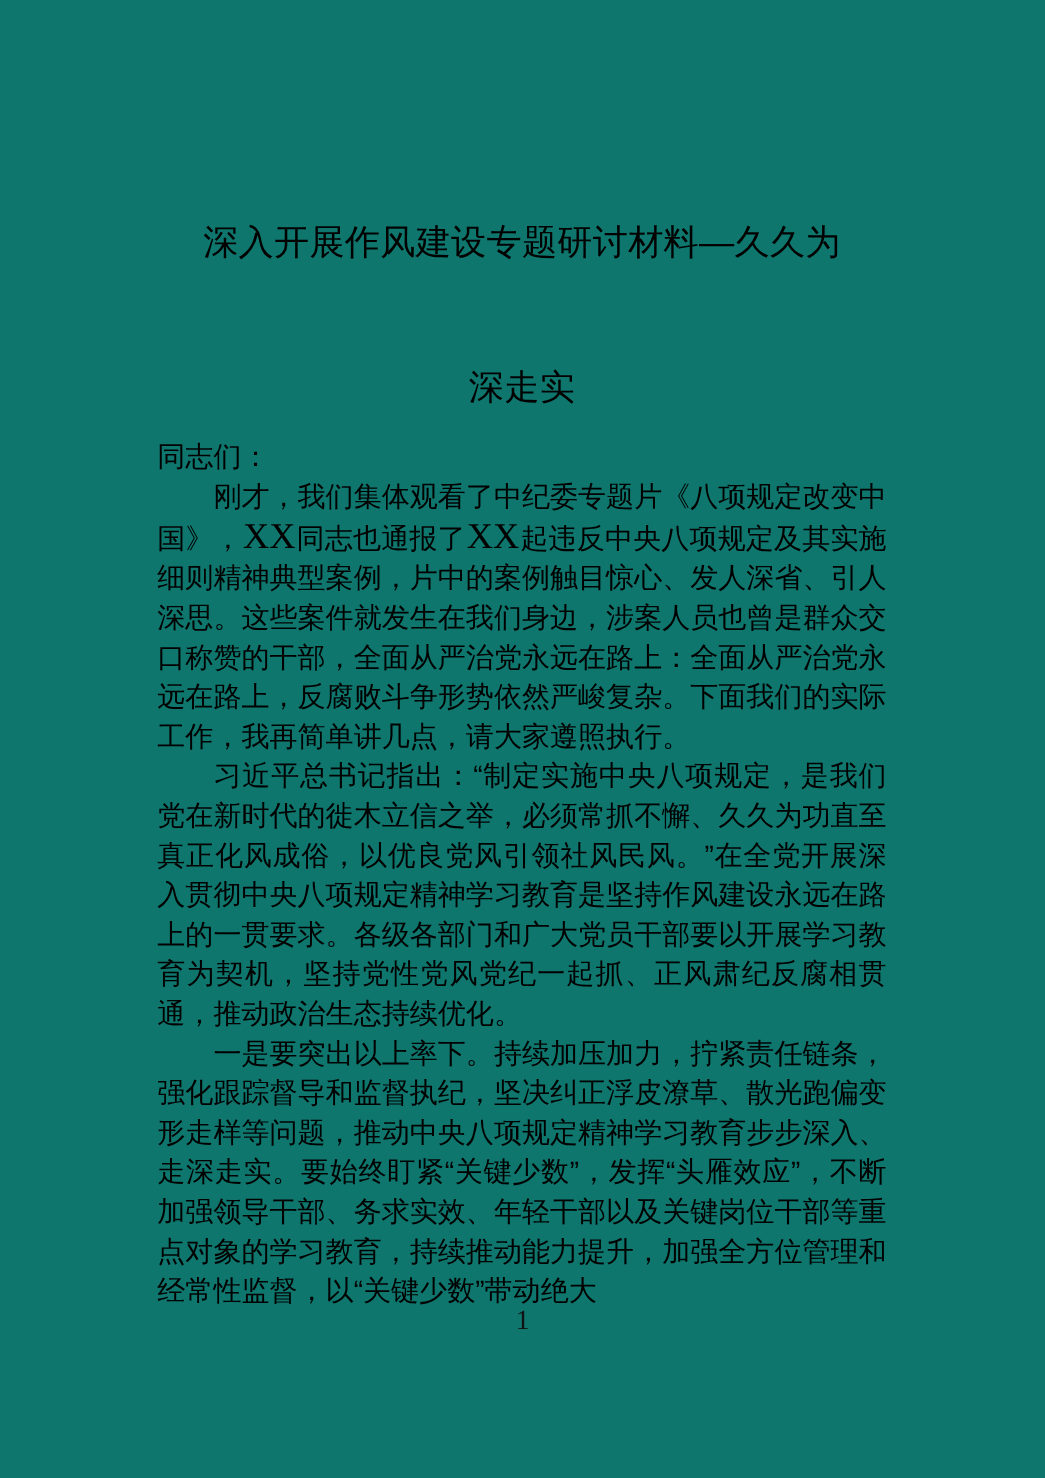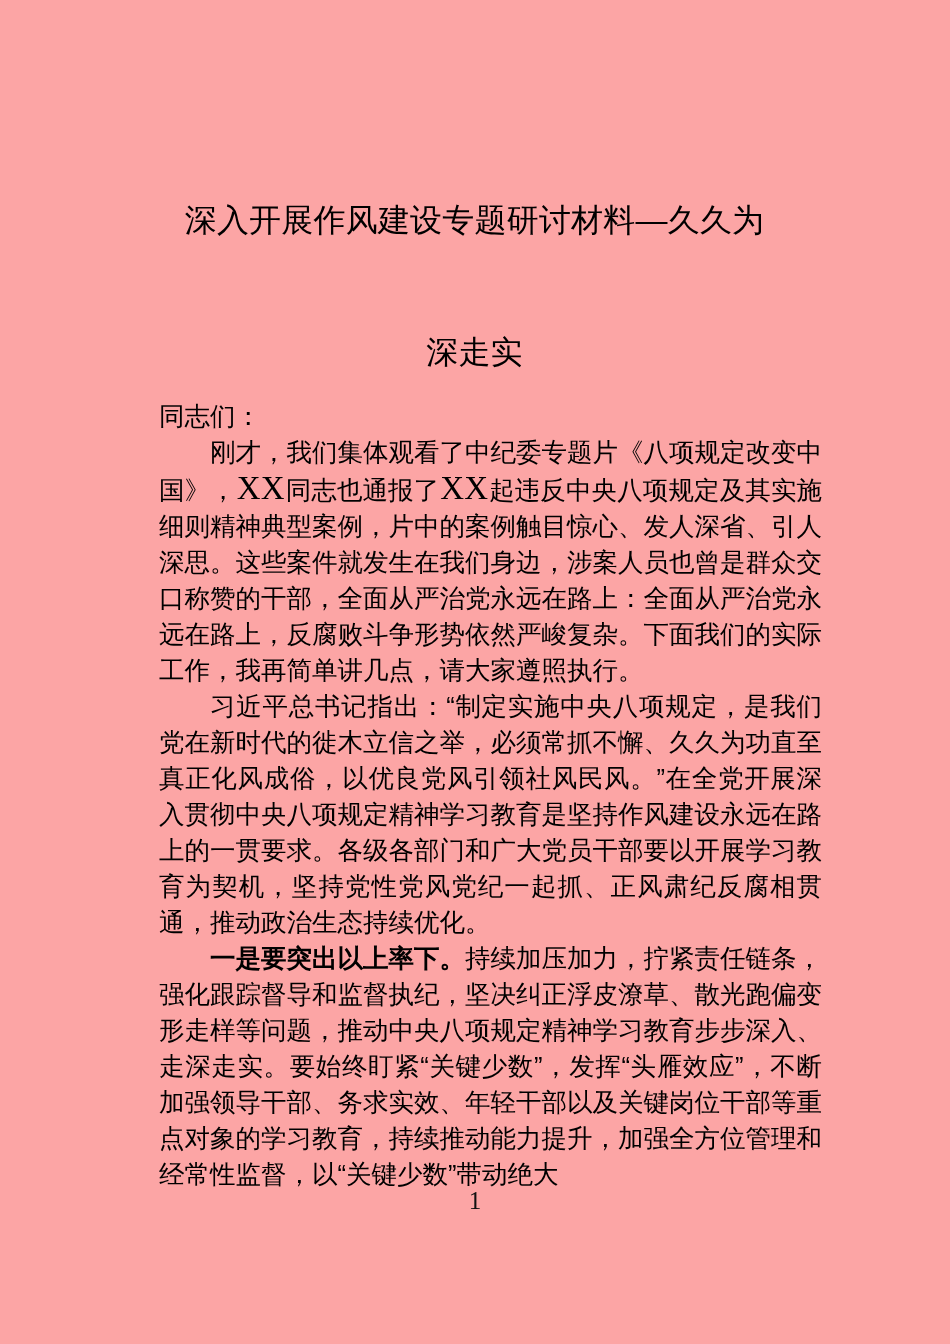--- a/index.html
+++ b/index.html
@@ -9,21 +9,21 @@
   }
   body {
     font-family: "Liberation Sans", "DejaVu Sans", sans-serif;
     color: #000000;
     -webkit-font-smoothing: antialiased;
   }
   #page {
     position: relative;
     width: 950px;
     height: 1344px;
-    background: #fca5a5;
+    background: #0f766e;
     overflow: hidden;
     box-sizing: border-box;
   }
 
   
   #doc-title {
     position: absolute;
     left: 143px;
     top: 166px;
     width: 663px;
@@ -32,21 +32,21 @@
     line-height: 66px;
     font-weight: 400;
     letter-spacing: 0.2px;
     white-space: pre-wrap;
     word-break: break-all;
   }
 
   
   #doc-body {
     position: absolute;
-    left: 159px;
+    left: 143px;
     top: 398px;
     width: 663px;
     font-size: 25.5px;
     line-height: 36px;
     text-align: justify;
     text-justify: inter-ideograph;
   }
   .para {
     margin: 0;
     padding: 0;
@@ -55,21 +55,21 @@
   }
   .para.indent {
     text-indent: 2em;
   }
   .latin {
     font-family: "Liberation Serif", "DejaVu Serif", serif;
     font-size: 33px;
     padding: 0 1px;
   }
   .bold-lead {
-    font-weight: 700;
+    font-weight: 400;
   }
 
   
   #page-number {
     position: absolute;
     left: 0;
     top: 1186px;
     width: 950px;
     text-align: center;
     font-family: "Liberation Serif", "DejaVu Serif", serif;

